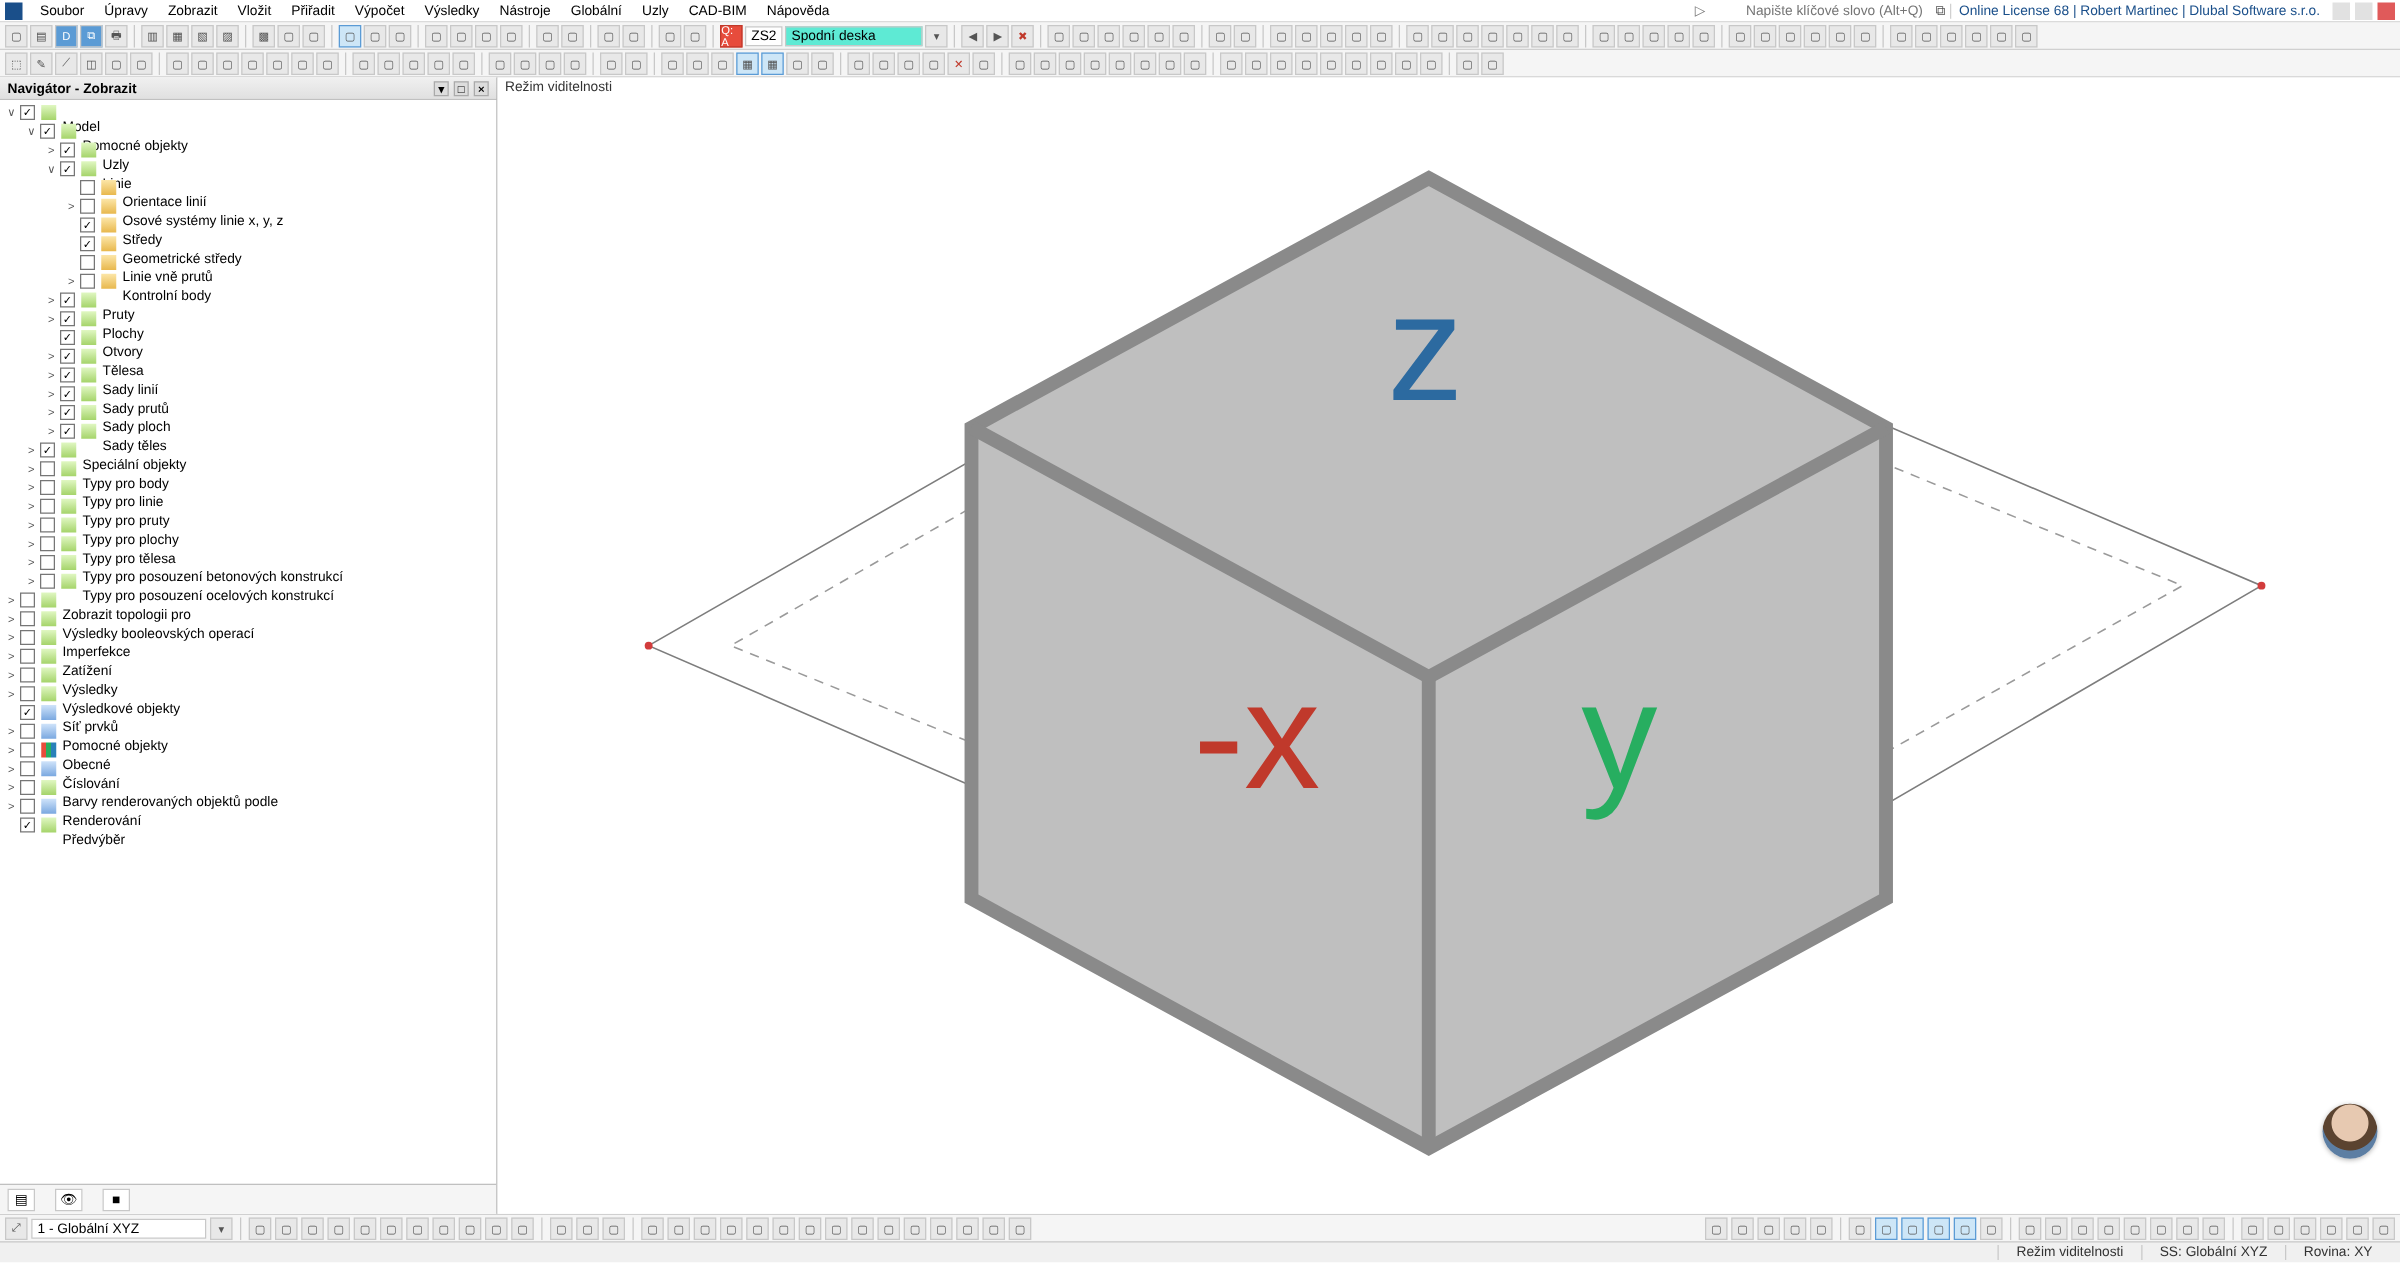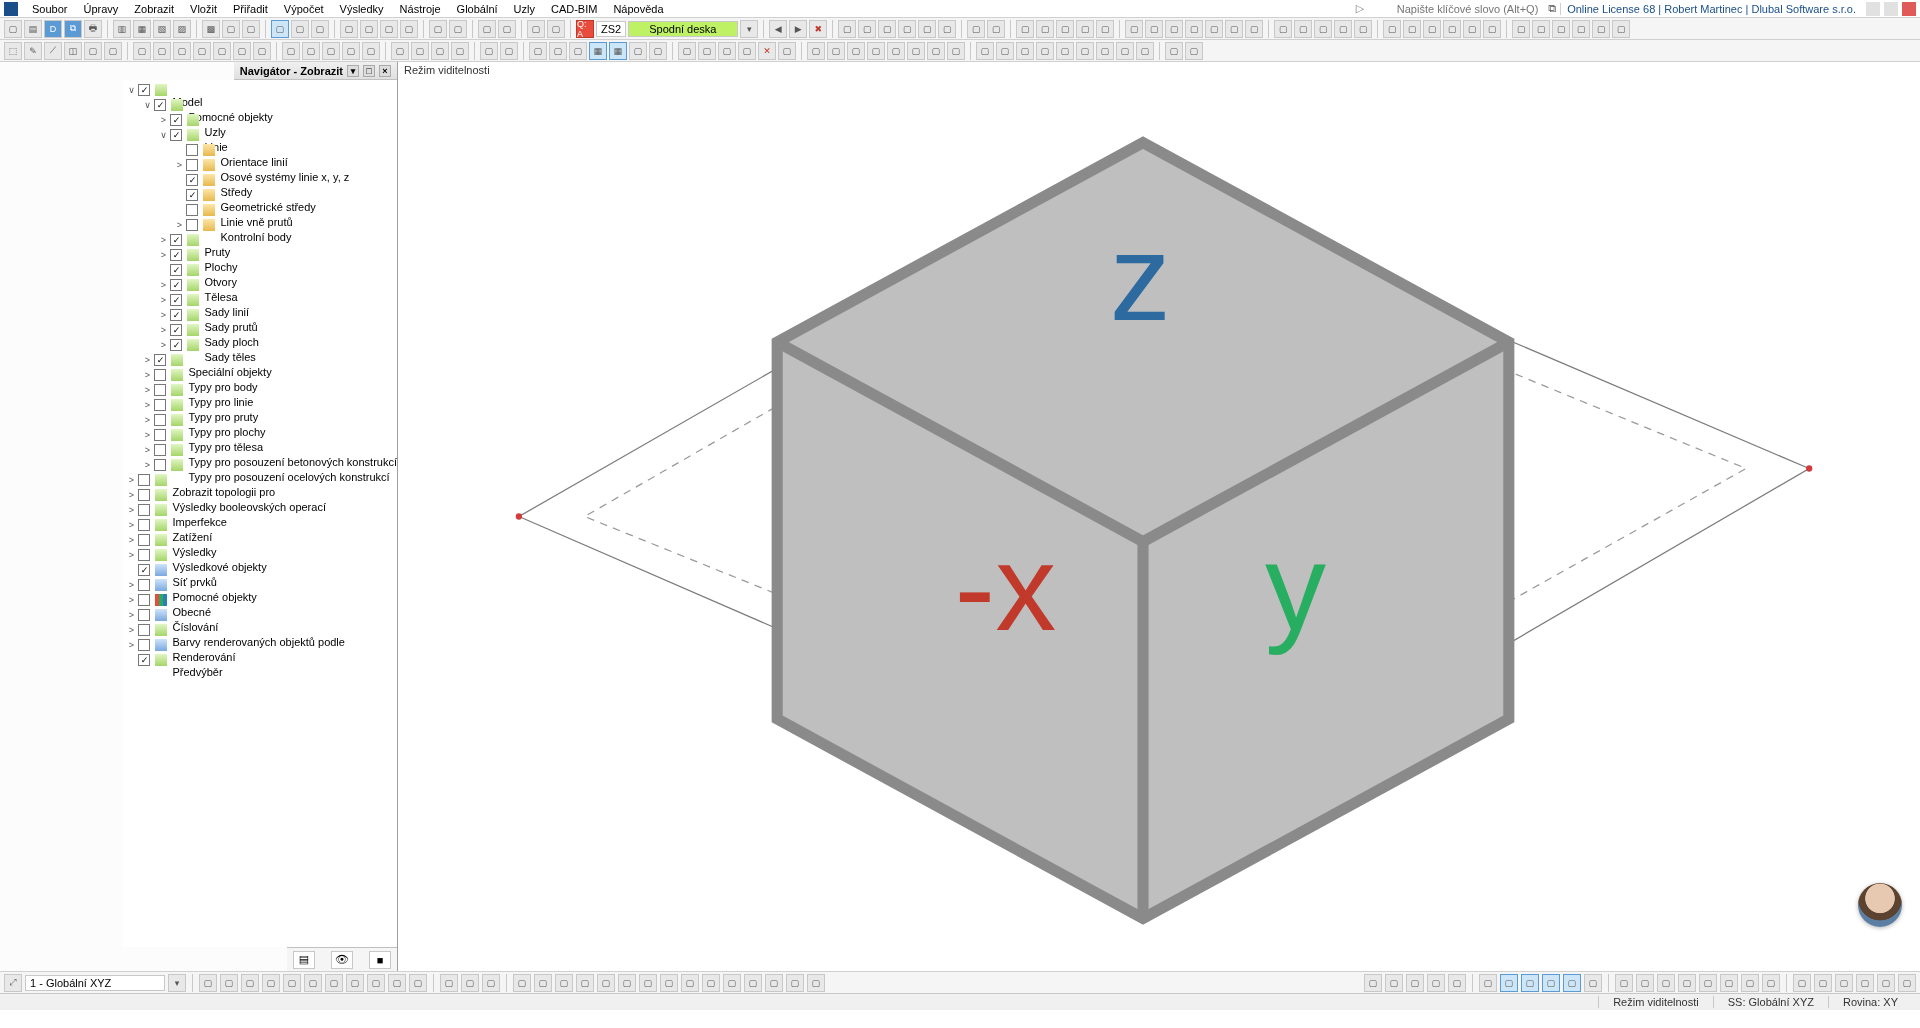--- a/index.html
+++ b/index.html
@@ -11,24 +11,24 @@
 .menubar .search-hint { color:#7a7a7a; padding: 0 6px; border-left:1px solid #d0d0d0; min-width:180px;text-align:right;}
 .menubar .license { color:#1a4f8a; padding: 0 6px; border-left:1px solid #d0d0d0; }
 .menubar .wnd-btn { width:14px; height:14px; margin-left:4px; background:#e1e1e1; }
 
 .toolbar { display: flex; align-items: center; height: 22px; background: #f5f5f5; border-bottom: 1px solid #d0d0d0; padding: 0 4px; gap: 2px; overflow: hidden; }
 .tb { width: 18px; height: 18px; background: #e8e8e8; border: 1px solid #c8c8c8; display:inline-flex; align-items:center; justify-content:center; font-size:9px; color:#555;}
 .tb.red { background:#e74c3c; color:#fff; border-color:#c0392b;}
 .tb.sel { background:#cde6f7; border-color:#5b9bd5;}
 .sep { width: 1px; height: 18px; background: #c8c8c8; margin: 0 3px; }
 .zsbox { padding:1px 4px; background:#fff; border:1px solid #c8c8c8; min-width:26px;}
-.zsdesc { padding:1px 20px; background:#bef264; border:1px solid #c8c8c8; min-width:110px;}
+.zsdesc { padding:1px 4px; background:#5eead4; border:1px solid #c8c8c8; min-width:110px;}
 
 .main { display: flex; height: calc(100vh - 18px - 22px - 22px - 22px - 18px - 17px); }
-.panel { width: 398px; border-right: 1px solid #a0a0a0; display:flex; flex-direction:column; background:#fcfcfc;align-items:flex-end;}
+.panel { width: 398px; border-right: 1px solid #a0a0a0; display:flex; flex-direction:column; background:#fcfcfc;}
 .panel-head { height: 18px; background: linear-gradient(#f0f0f0,#e0e0e0); border-bottom:1px solid #c0c0c0; display:flex; align-items:center; padding:0 6px; font-weight:bold;}
 .panel-head .hspacer{flex:1;}
 .panel-head .hbtn{width:12px;height:12px;margin-left:4px;background:#ddd;border:1px solid #aaa;text-align:center;line-height:10px;font-size:9px;}
 .tree { flex:1; overflow:auto; padding:2px 0; background:#fff;}
 .tree-node { display:flex; align-items:center; height:15px; padding-left:4px; white-space:nowrap;}
 .tree-node .exp { width:10px; text-align:center; color:#555; font-size:9px; cursor:default;}
 .tree-node .chk { width:12px; height:12px; border:1px solid #767676; margin:0 2px; background:#fff; display:inline-flex; align-items:center; justify-content:center; font-size:9px; color:#000;}
 .tree-node .chk.on::after { content:"✓"; }
 .tree-node .ico { width:12px; height:12px; margin:0 3px; display:inline-block; }
 .ico.folder { background: linear-gradient(#e0f7c2,#a5d46a); }

